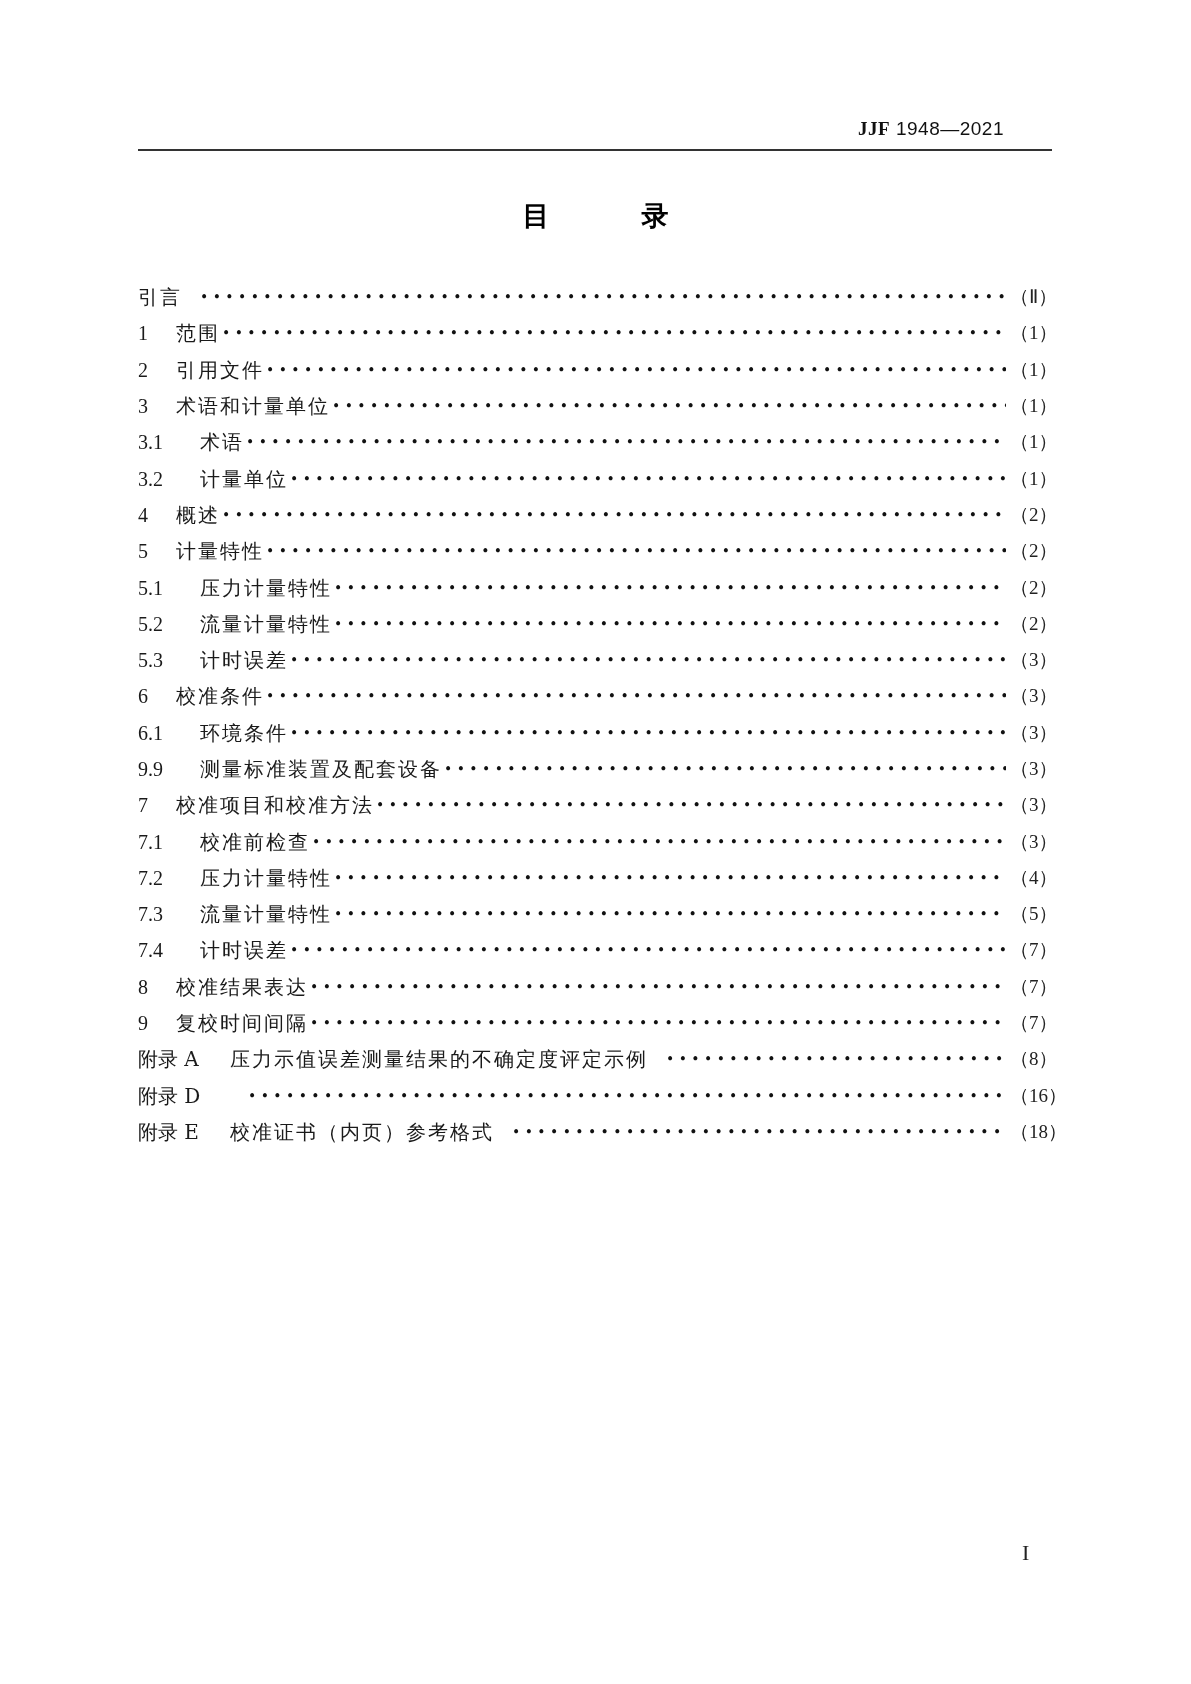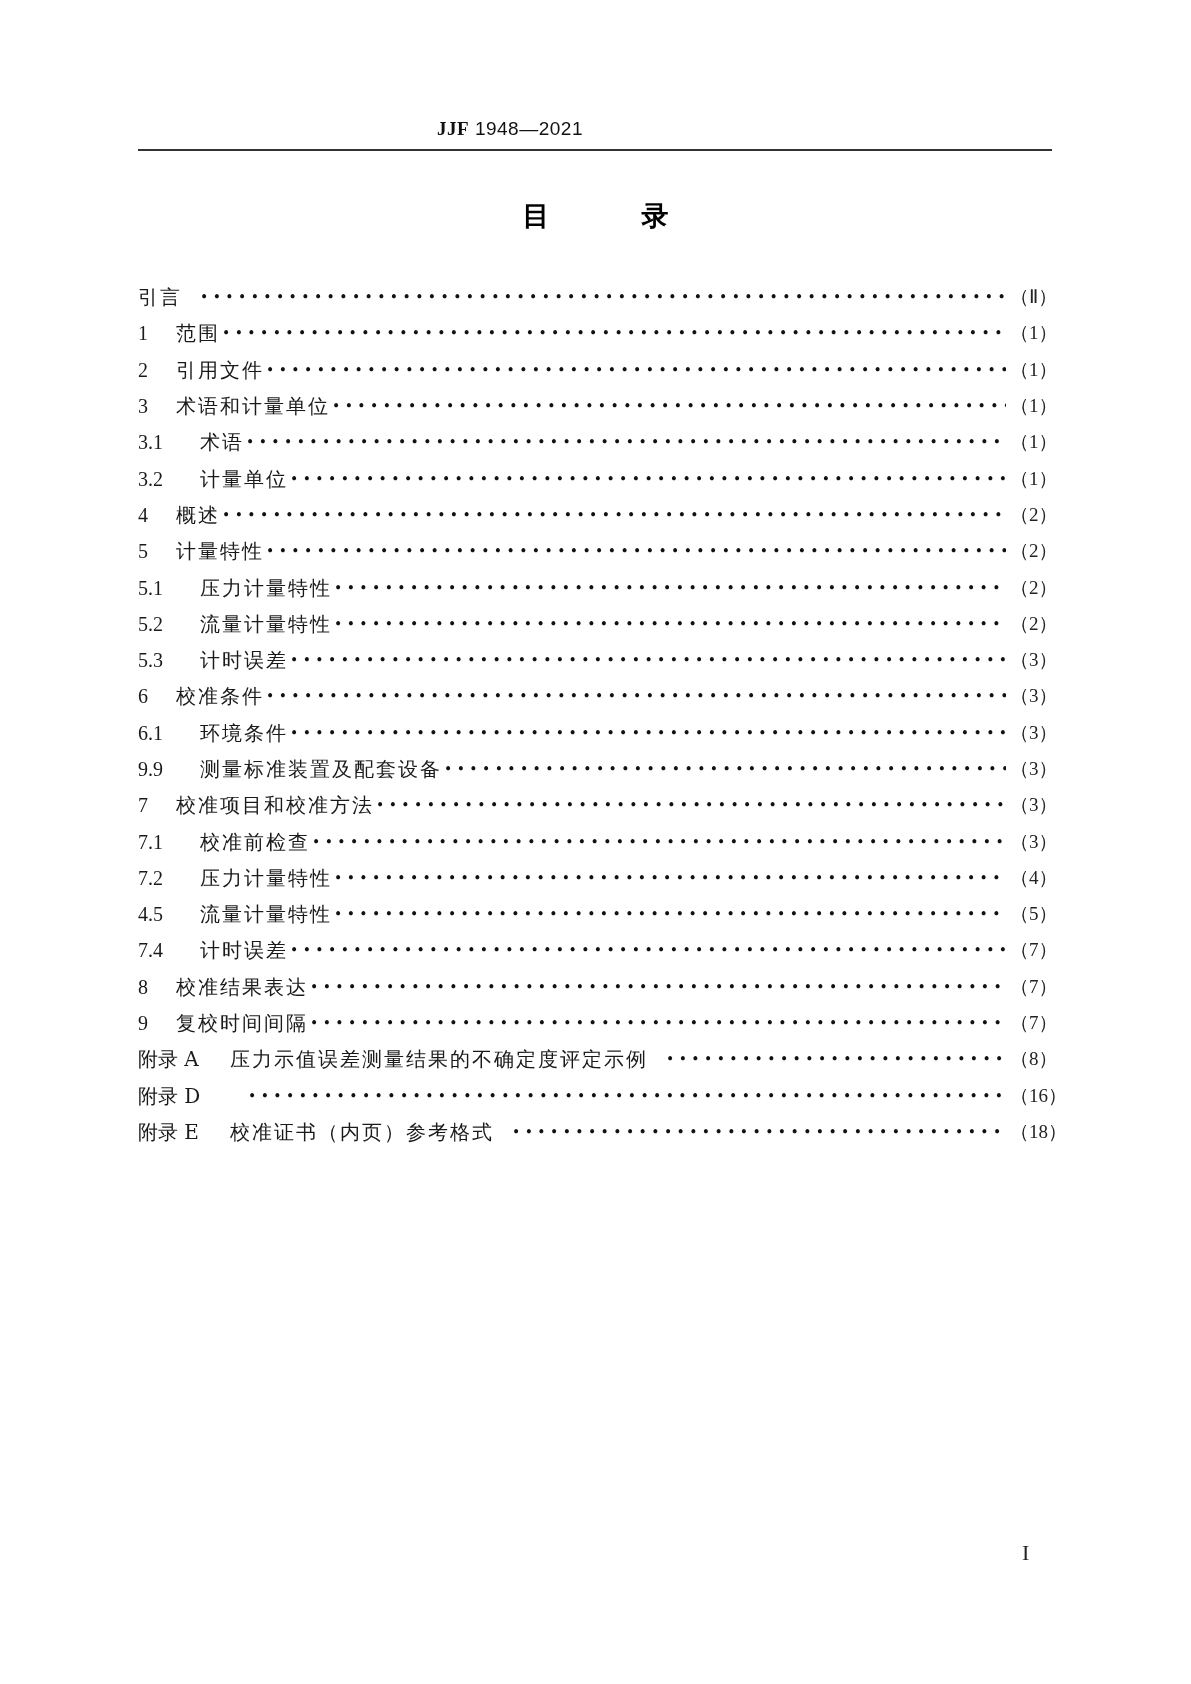--- a/index.html
+++ b/index.html
@@ -1,19 +1,19 @@
 <!DOCTYPE html>
 <html><head>
 <meta charset="utf-8">
 <style>
   html, body { margin: 0; padding: 0; background: #ffffff; }
   body { width: 1191px; height: 1684px; position: relative; overflow: hidden;
          font-family: "DejaVu Serif", "Liberation Serif", serif; color: #1a1a1a; }
-  .header-code { position: absolute; top: 118px; left: 0; width: 1004px; text-align: center;
-         font-family: "Liberation Sans", sans-serif; font-size: 19px; letter-spacing: 0.5px; color: #111; margin-left: 8px; }
+  .header-code { position: absolute; top: 118px; left: 0; width: 1004px; text-align: right;
+         font-family: "Liberation Sans", sans-serif; font-size: 19px; letter-spacing: 0.5px; color: #111; }
   .header-code .jjf { font-family: "Liberation Serif", serif; font-weight: bold; }
   .header-rule { position: absolute; top: 149px; left: 138px; width: 914px; height: 2px; background: #333; }
   .page-title { position: absolute; top: 198px; left: 0; width: 1191px; text-align: center;
          font-family: "DejaVu Sans", sans-serif; font-weight: bold; font-size: 27px; color: #000; }
   .page-title span { display: inline-block; }
   .page-title .gap { width: 92px; }
   .toc { position: absolute; top: 279px; left: 138px; width: 918px; }
   .toc-row { display: flex; align-items: center; height: 36.3px; line-height: 28px;
          font-size: 20px; white-space: nowrap; }
   .toc-num { display: inline-block; width: 38px; font-family: "Liberation Serif", serif; }
@@ -137,21 +137,21 @@
     <span class="toc-leader"></span>
     <span class="toc-page">（3）</span>
   </div>
   <div class="toc-row">
     <span class="toc-num sub">7.2</span>
     <span class="toc-title">压力计量特性</span>
     <span class="toc-leader"></span>
     <span class="toc-page">（4）</span>
   </div>
   <div class="toc-row">
-    <span class="toc-num sub">4.5</span>
+    <span class="toc-num sub">7.3</span>
     <span class="toc-title">流量计量特性</span>
     <span class="toc-leader"></span>
     <span class="toc-page">（5）</span>
   </div>
   <div class="toc-row">
     <span class="toc-num sub">7.4</span>
     <span class="toc-title">计时误差</span>
     <span class="toc-leader"></span>
     <span class="toc-page">（7）</span>
   </div>

